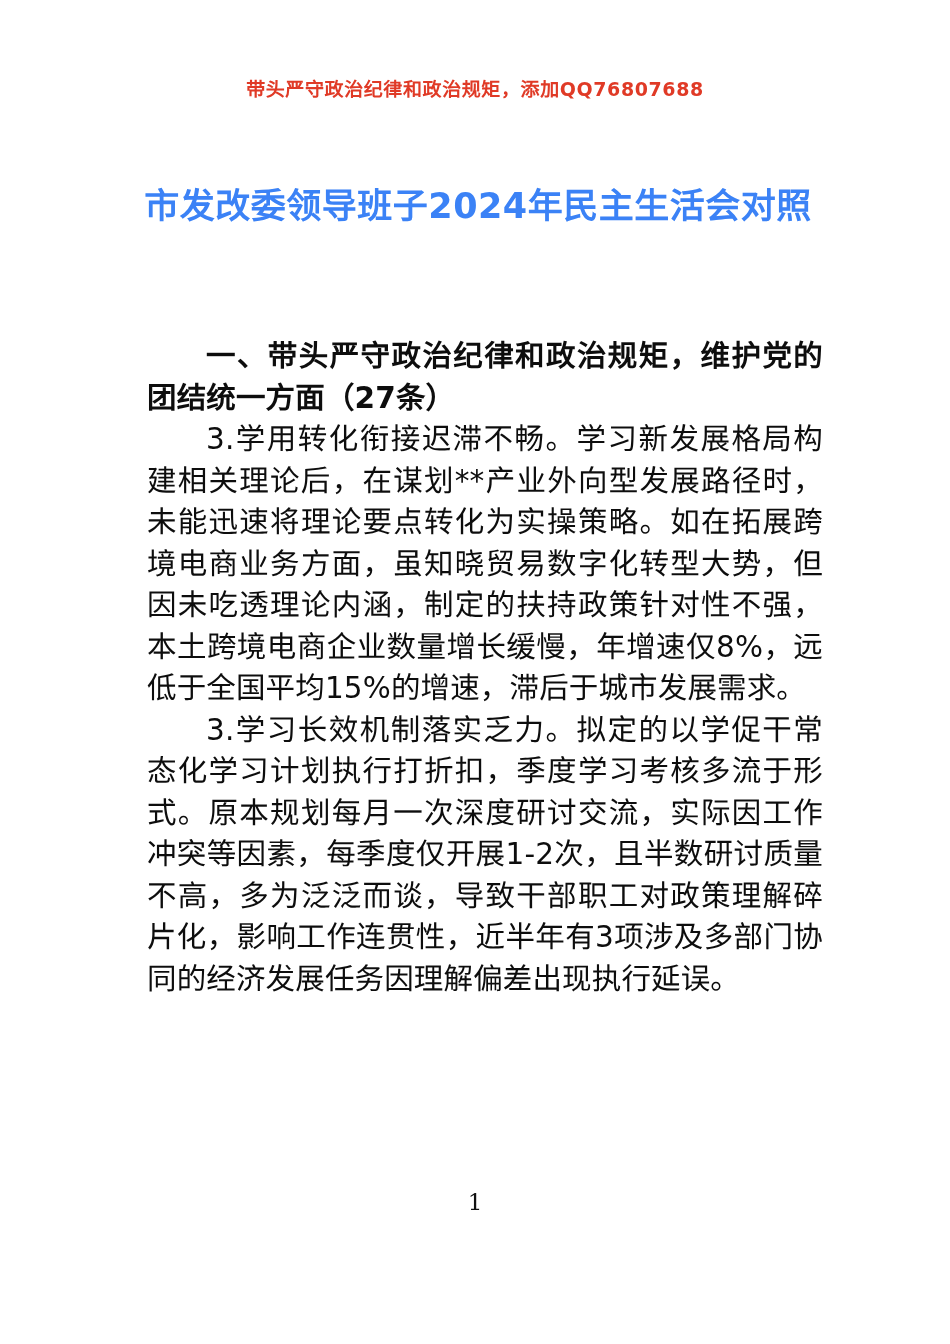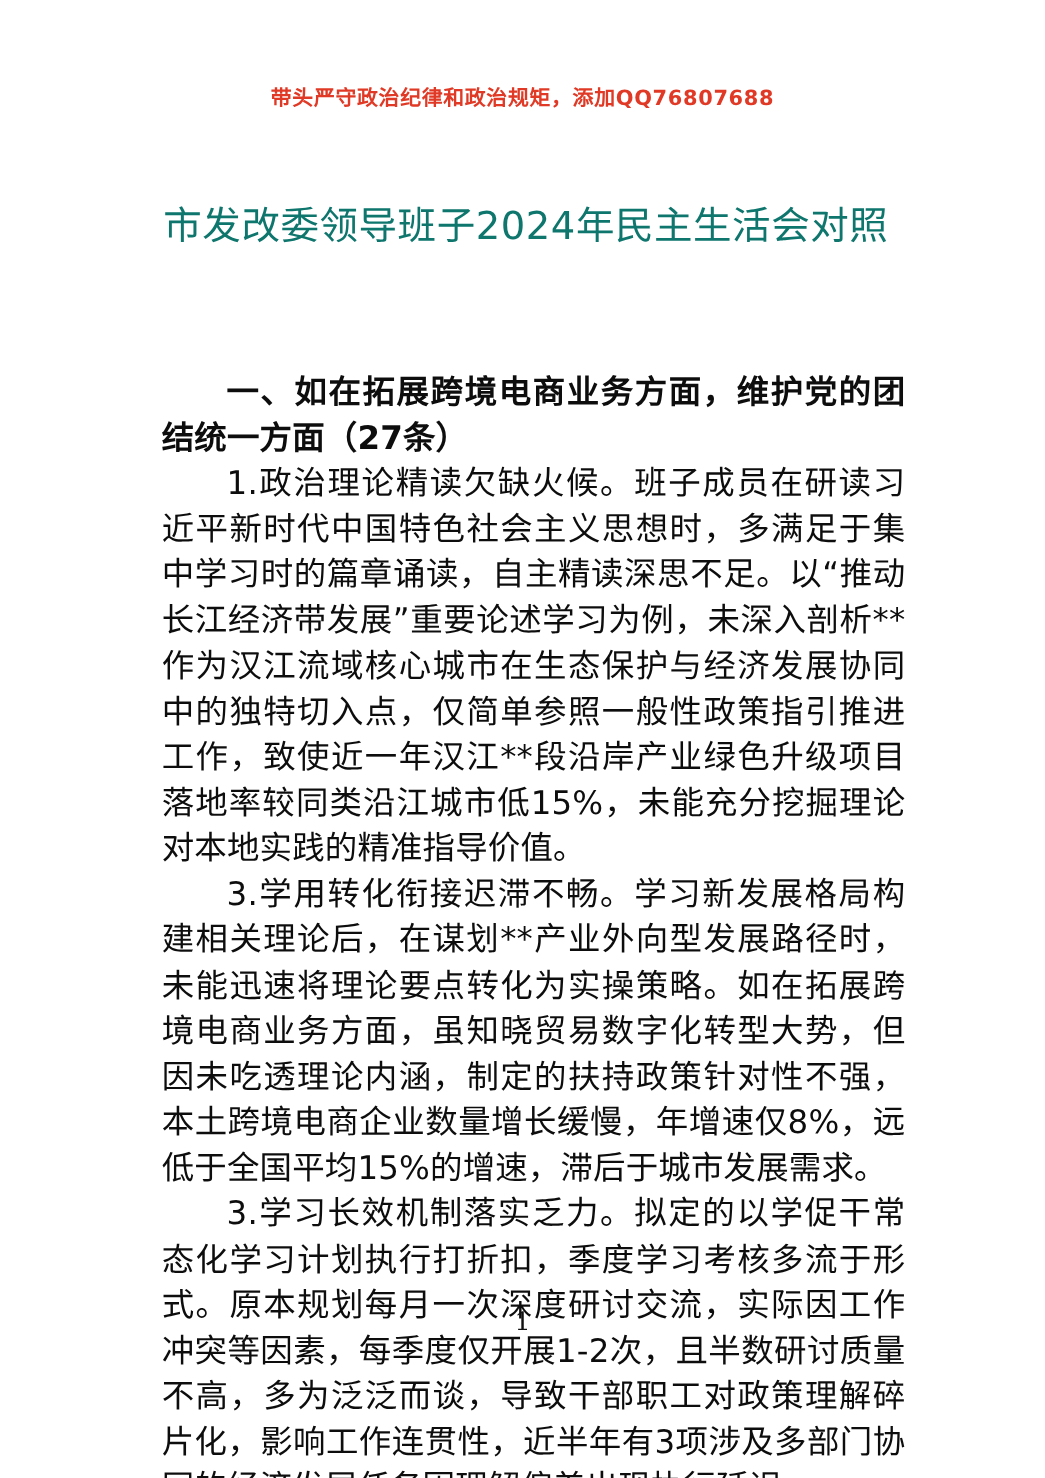--- a/index.html
+++ b/index.html
@@ -41,23 +41,23 @@
   }
 
   
   .doc-title {
     position: absolute;
     top: 168px;
     left: 128px;
     width: 700px;
     text-align: center;
     font-size: 35px;
-    font-weight: 400;
+    font-weight: 700;
     line-height: 76px;
-    color: #0f766e;
+    color: #3b82f6;
     letter-spacing: 0.5px;
     font-family: "DejaVu Sans", "Liberation Sans", sans-serif;
   }
 
   
   .body-block {
     position: absolute;
     top: 336px;
     left: 147px;
     width: 676px;
@@ -98,23 +98,22 @@
 <div class="page">
 
   <div class="promo-header">带头严守政治纪律和政治规矩，添加QQ76807688</div>
 
   <div class="doc-title">
     <div>市发改委领导班子2024年民主生活会对照</div>
   </div>
 
   <div class="body-block">
 
-    <p class="para section-heading">一、如在拓展跨境电商业务方面，维护党的团结统一方面（27条）</p>
+    <p class="para section-heading">一、带头严守政治纪律和政治规矩，维护党的团结统一方面（27条）</p>
 
-    <p class="para">1.政治理论精读欠缺火候。班子成员在研读习近平新时代中国特色社会主义思想时，多满足于集中学习时的篇章诵读，自主精读深思不足。以“推动长江经济带发展”重要论述学习为例，未深入剖析**作为汉江流域核心城市在生态保护与经济发展协同中的独特切入点，仅简单参照一般性政策指引推进工作，致使近一年汉江**段沿岸产业绿色升级项目落地率较同类沿江城市低15%，未能充分挖掘理论对本地实践的精准指导价值。</p>
 
     <p class="para">3.学用转化衔接迟滞不畅。学习新发展格局构建相关理论后，在谋划**产业外向型发展路径时，未能迅速将理论要点转化为实操策略。如在拓展跨境电商业务方面，虽知晓贸易数字化转型大势，但因未吃透理论内涵，制定的扶持政策针对性不强，本土跨境电商企业数量增长缓慢，年增速仅8%，远低于全国平均15%的增速，滞后于城市发展需求。</p>
 
     <p class="para">3.学习长效机制落实乏力。拟定的以学促干常态化学习计划执行打折扣，季度学习考核多流于形式。原本规划每月一次深度研讨交流，实际因工作冲突等因素，每季度仅开展1-2次，且半数研讨质量不高，多为泛泛而谈，导致干部职工对政策理解碎片化，影响工作连贯性，近半年有3项涉及多部门协同的经济发展任务因理解偏差出现执行延误。</p>
 
   </div>
 
   <div class="page-number">1</div>
 
 </div>

